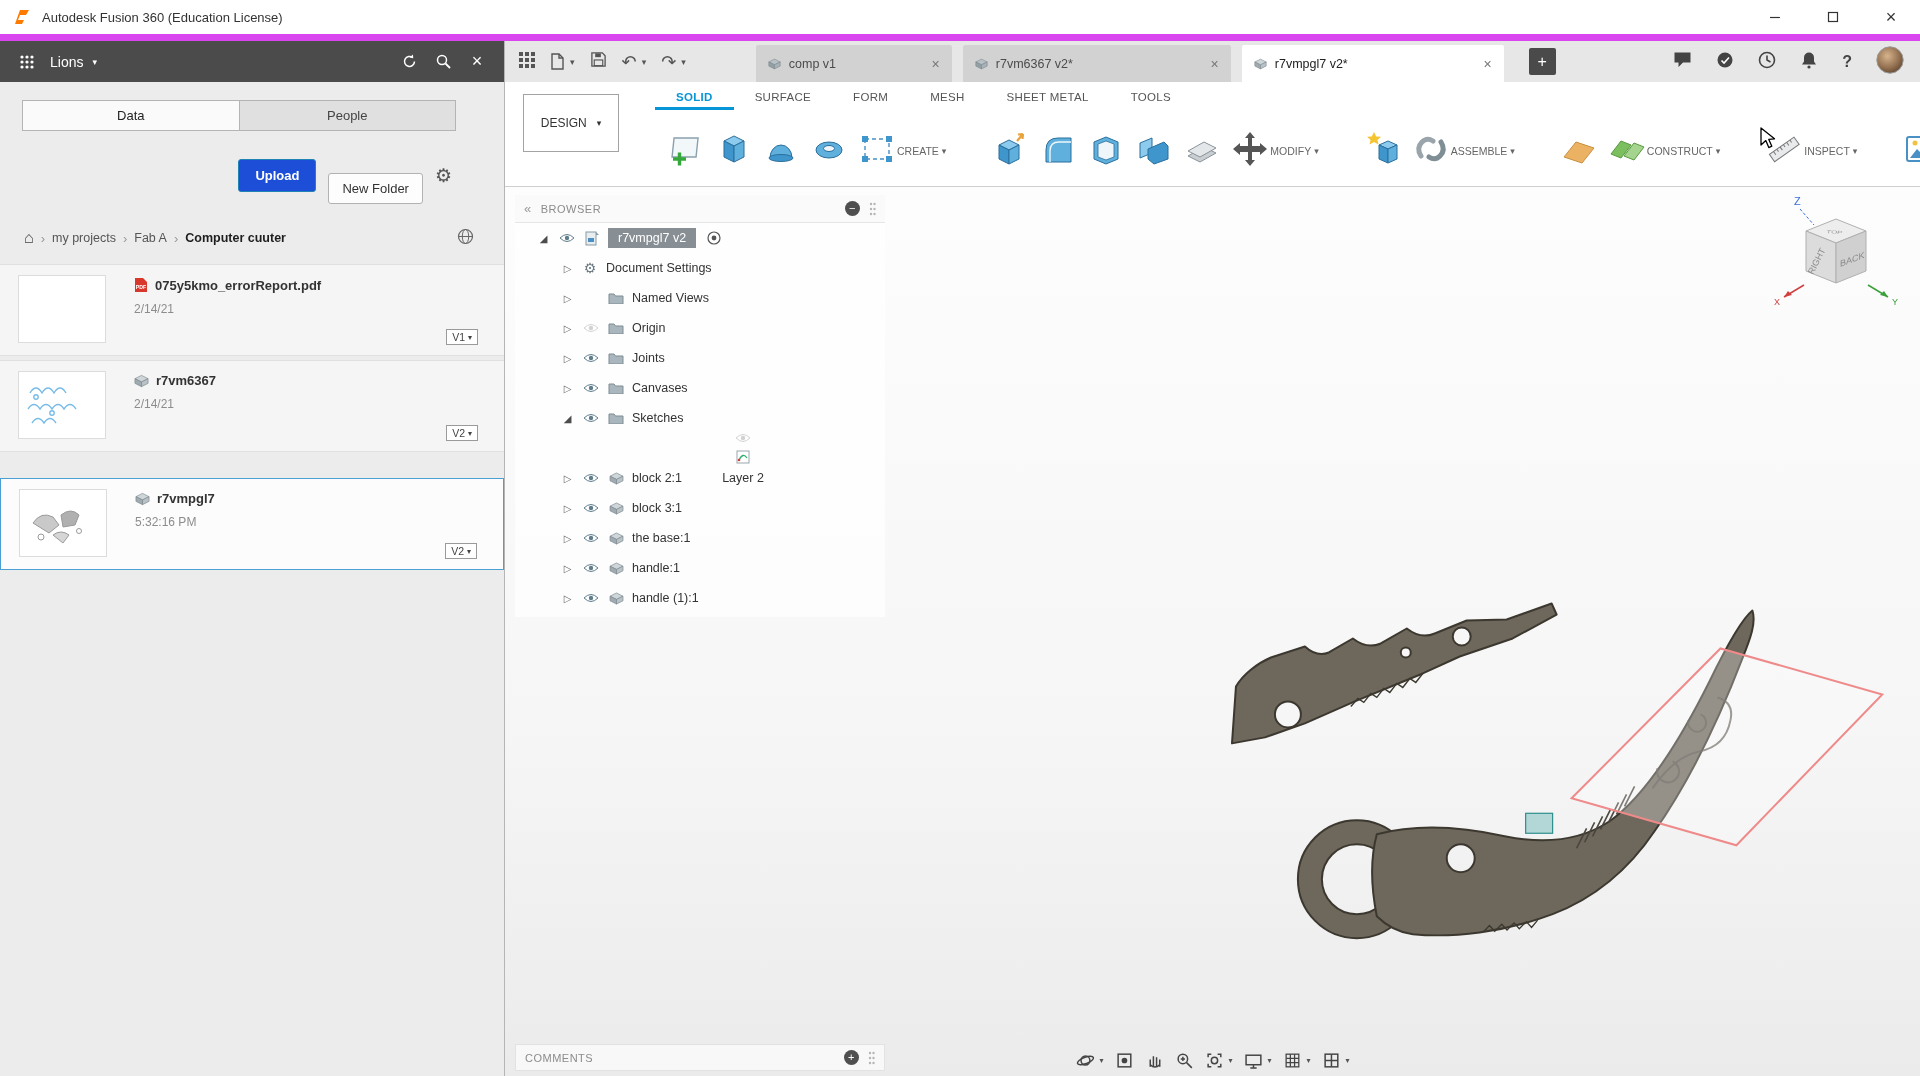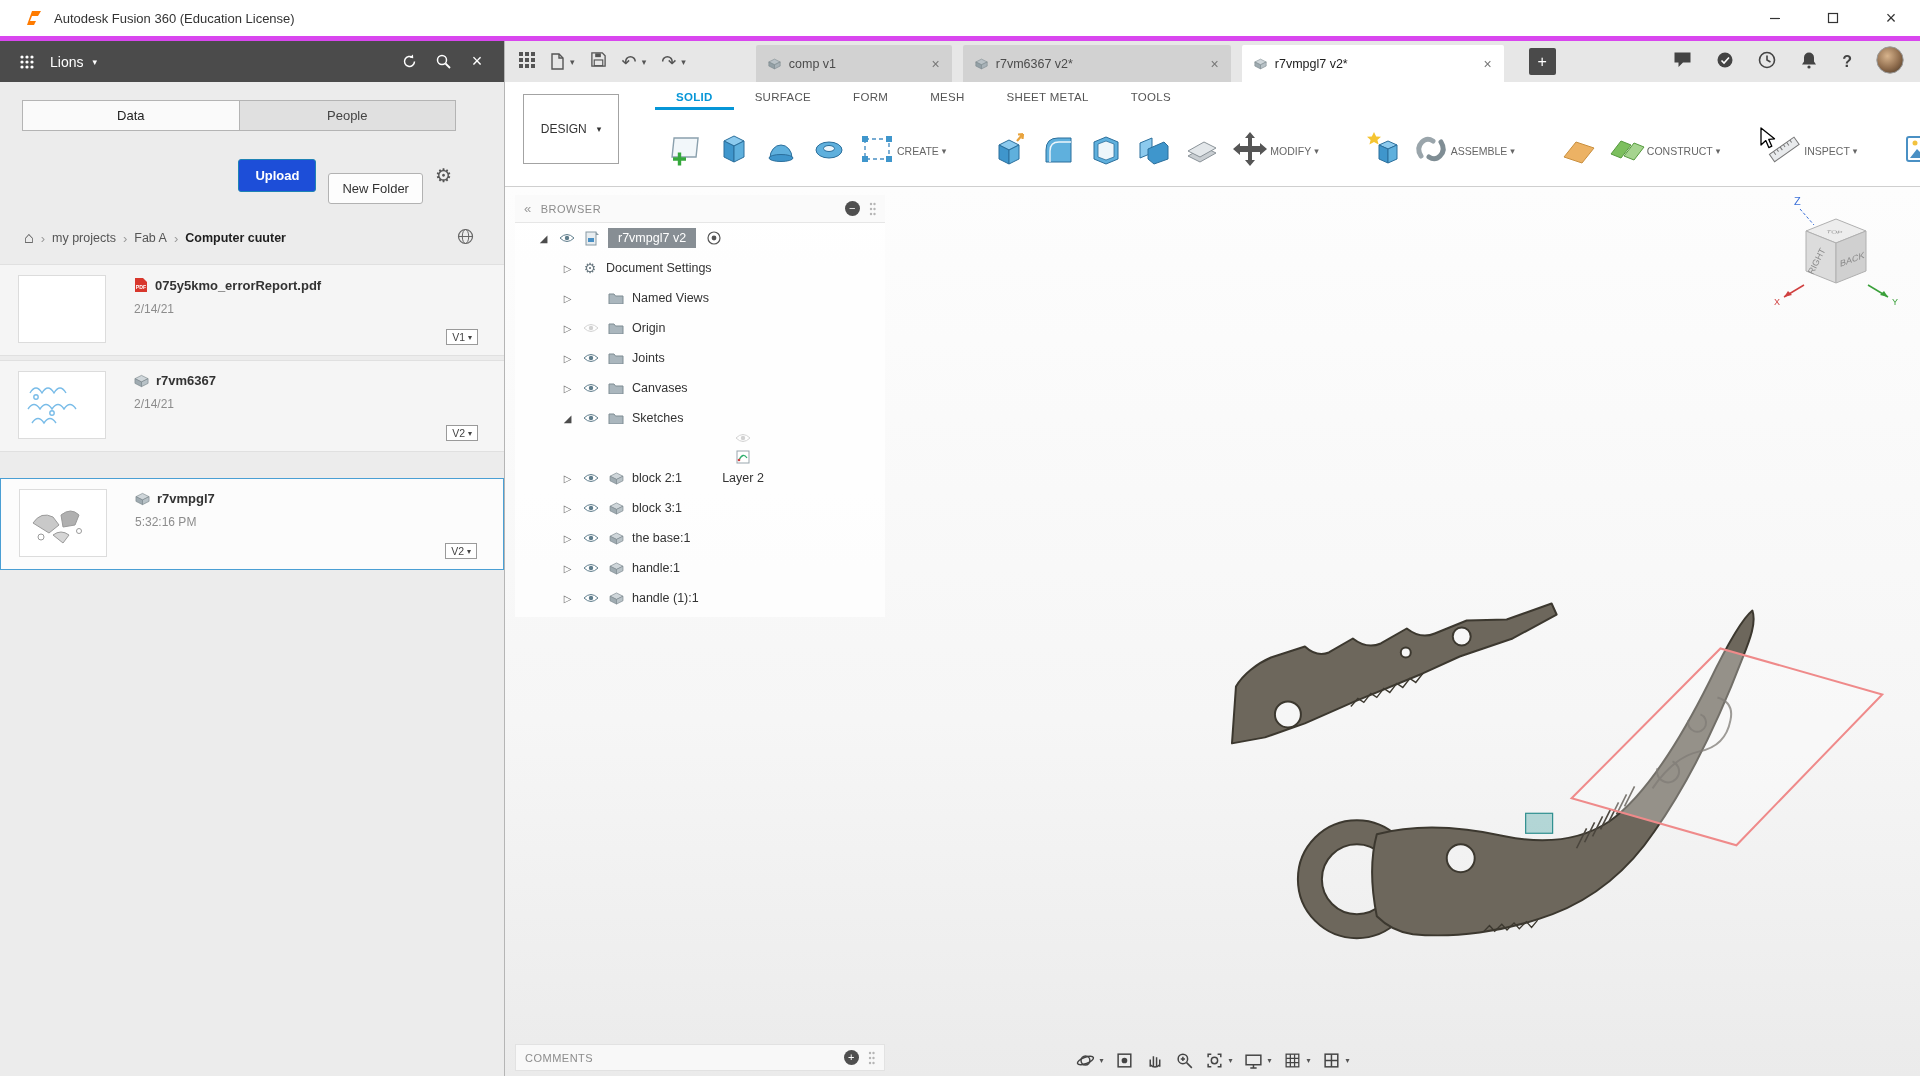--- a/index.html
+++ b/index.html
@@ -1,20 +1,20 @@
 <!DOCTYPE html>
 <html><head>
 <meta charset="utf-8">
 <style>
   * { box-sizing: border-box; margin: 0; padding: 0; }
   html,body { width:1920px; height:1076px; overflow:hidden; font-family:"Liberation Sans",sans-serif; background:#fff; }
   .screen { position:relative; width:1920px; height:1076px; }
 
   
-  .titlebar { height:41px; background:#fff; border-bottom:5px solid #d946ef; display:flex; align-items:center; padding-left:24px; }
+  .titlebar { height:41px; background:#fff; border-bottom:7px solid #d946ef; display:flex; align-items:center; padding-left:12px; }
   .titlebar .title { font-size:13px; color:#333; margin-left:10px; }
   .win-controls { margin-left:auto; display:flex; height:100%; }
   .win-btn { width:58px; height:100%; display:flex; align-items:center; justify-content:center; color:#333; font-size:14px; }
 
   
   .content { display:flex; height:1035px; }
 
   
   .data-panel { width:505px; background:#ececec; border-right:1px solid #b5b5b5; display:flex; flex-direction:column; flex:none; }
   .dp-header { height:41px; background:#4b4b4b; color:#fff; display:flex; align-items:center; gap:12px; padding:0 16px; flex:none; }
@@ -65,21 +65,21 @@
   .newtab { width:27px; height:27px; margin:7px 0 0 14px; background:#4a4a4a; color:#fff; font-size:16px; display:flex; align-items:center; justify-content:center; border-radius:2px; }
   .topbar-right { margin-left:auto; display:flex; align-items:center; gap:24px; padding-right:16px; }
   .help-glyph { font-size:16px; font-weight:bold; color:#444; }
 
   
   .ribbon { background:#fff; border-bottom:1px solid #cfcfcf; position:relative; flex:none; }
   .ribbon-tabs { display:flex; align-items:flex-end; height:28px; padding-left:150px; }
   .ribbon-tab { padding:0 21px 7px; font-size:11.5px; color:#555; letter-spacing:.3px; }
   .ribbon-tab.active { color:#0696d7; font-weight:bold; border-bottom:3px solid #0696d7; padding-bottom:4px; }
   .ribbon-body { display:flex; align-items:stretch; height:76px; padding-left:140px; }
-  .design-btn { position:absolute; left:18px; top:12px; width:96px; height:70px; border:1px solid #a3a3a3; background:#fff; display:flex; align-items:center; justify-content:center; gap:7px; font-size:12px; color:#333; }
+  .design-btn { position:absolute; left:18px; top:12px; width:96px; height:58px; border:1px solid #a3a3a3; background:#fff; display:flex; align-items:center; justify-content:center; gap:7px; font-size:12px; color:#333; }
   .group { display:flex; flex-direction:row; align-items:center; padding:4px 20px 2px; }
   .group-icons { display:flex; align-items:center; gap:8px; height:48px; }
   .ricon { width:40px; height:40px; display:flex; align-items:center; justify-content:center; }
   .group-label { font-size:10.5px; color:#666; margin-top:3px; display:flex; align-items:center; }
   .vdiv { width:1px; background:#ddd; margin:8px 2px; }
   .group.select { margin-left:auto; margin-right:112px; }
   .select-sq { width:38px; height:38px; background:#1da1d8; display:flex; align-items:center; justify-content:center; }
 
   
   .canvas { flex:1; position:relative; background:linear-gradient(180deg,#fdfdfd 0%,#f6f6f6 60%,#ebebeb 100%); overflow:hidden; }

